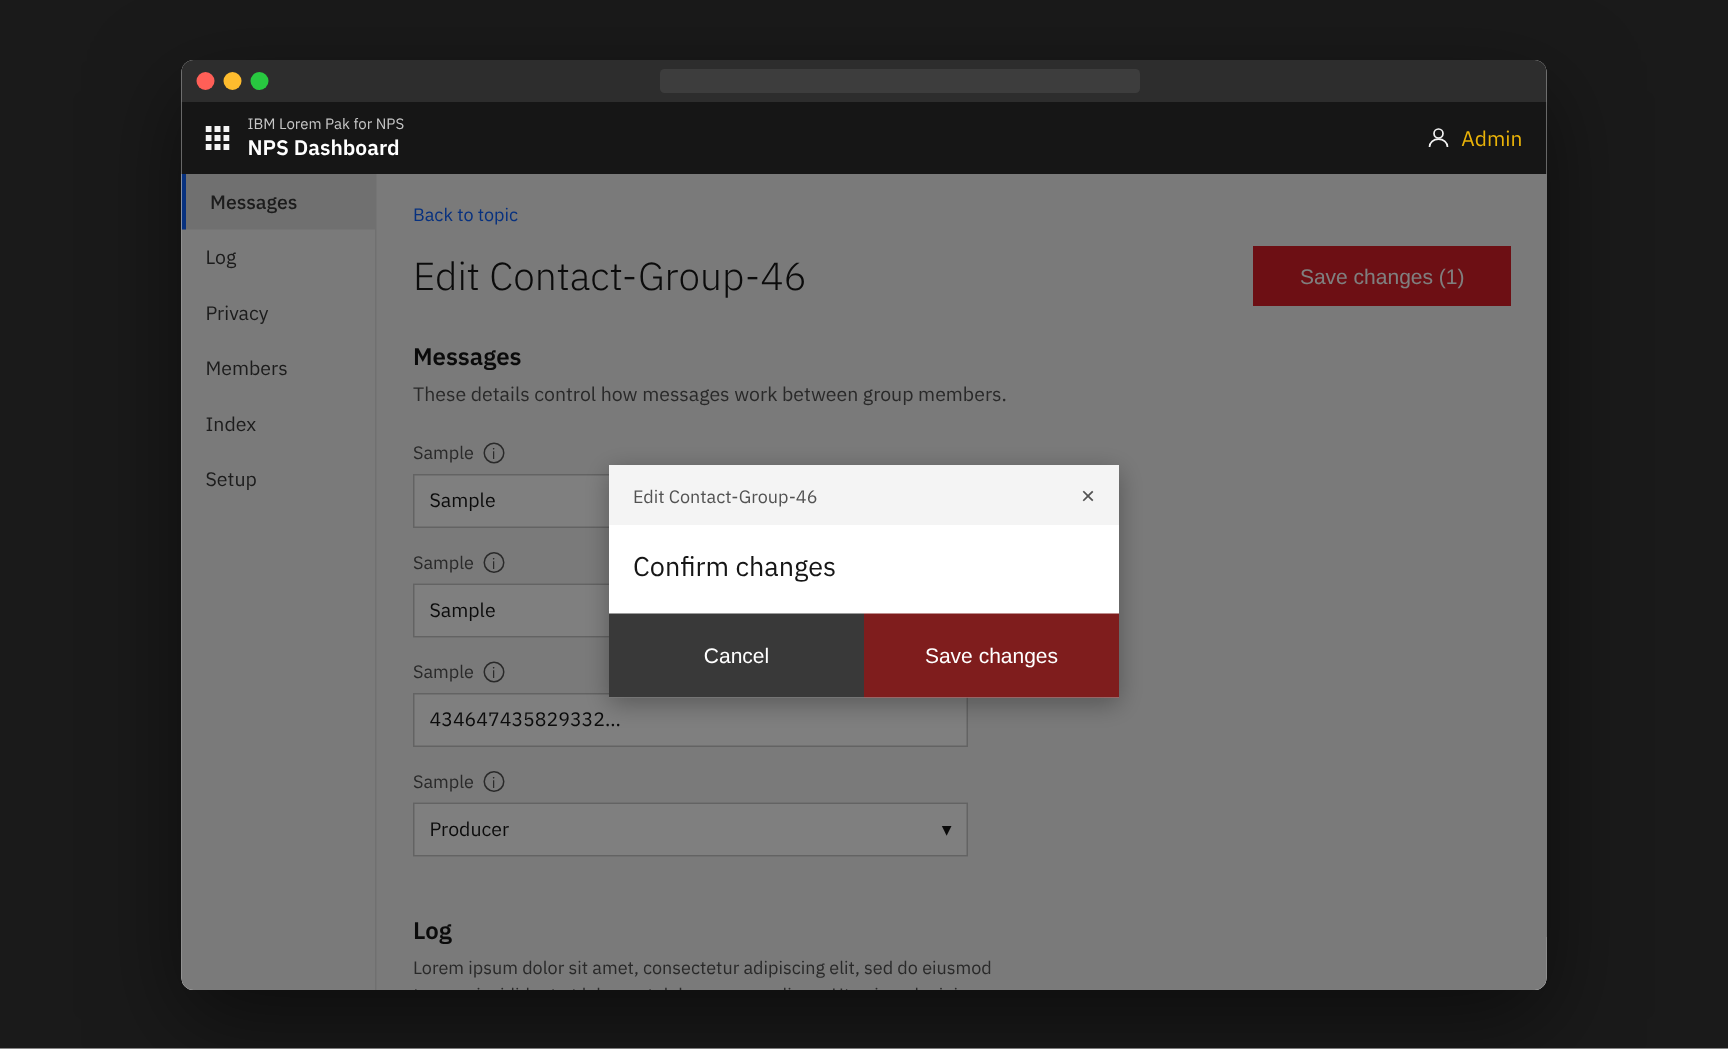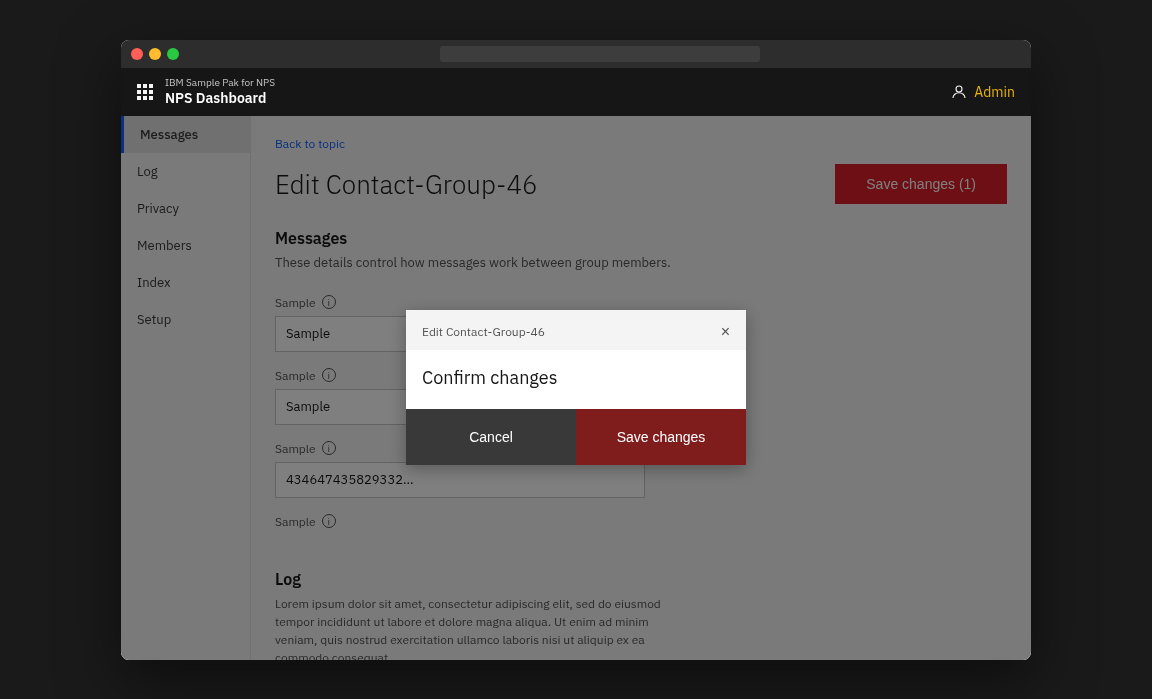--- a/index.html
+++ b/index.html
@@ -377,21 +377,21 @@
         <rect x="12" y="0" width="4" height="4"></rect>
         <rect x="0" y="6" width="4" height="4"></rect>
         <rect x="6" y="6" width="4" height="4"></rect>
         <rect x="12" y="6" width="4" height="4"></rect>
         <rect x="0" y="12" width="4" height="4"></rect>
         <rect x="6" y="12" width="4" height="4"></rect>
         <rect x="12" y="12" width="4" height="4"></rect>
       </svg>
     </div>
     <div class="nav-brand">
-      <span class="nav-brand-sub">IBM Sample Pak for NPS</span>
+      <span class="nav-brand-sub">IBM Lorem Pak for NPS</span>
       <span class="nav-brand-main">NPS Dashboard</span>
     </div>
     <div class="nav-spacer"></div>
     <div class="nav-user">
       <svg viewBox="0 0 24 24" xmlns="http://www.w3.org/2000/svg">
         <circle cx="12" cy="8" r="4" stroke-width="1.5"></circle>
         <path d="M4 20c0-4 3.6-7 8-7s8 3 8 7" stroke-width="1.5"></path>
       </svg>
       <span>Admin</span>
     </div>
@@ -461,20 +461,24 @@
           <div class="text-input">
             <span>434647435829332...</span>
           </div>
         </div>
 
         <div class="field-group">
           <div class="field-label">
             <span>Sample</span>
             <span class="info-icon">i</span>
           </div>
+          <div class="select-input">
+            <span>Producer</span>
+            <span>▾</span>
+          </div>
         </div>
       </div>
 
       <div class="log-section">
         <div class="section-title">Log</div>
         <p class="log-desc">Lorem ipsum dolor sit amet, consectetur adipiscing elit, sed do eiusmod tempor incididunt ut labore et dolore magna aliqua. Ut enim ad minim veniam, quis nostrud exercitation ullamco laboris nisi ut aliquip ex ea commodo consequat.</p>
 
       </div>
     </div>
 

